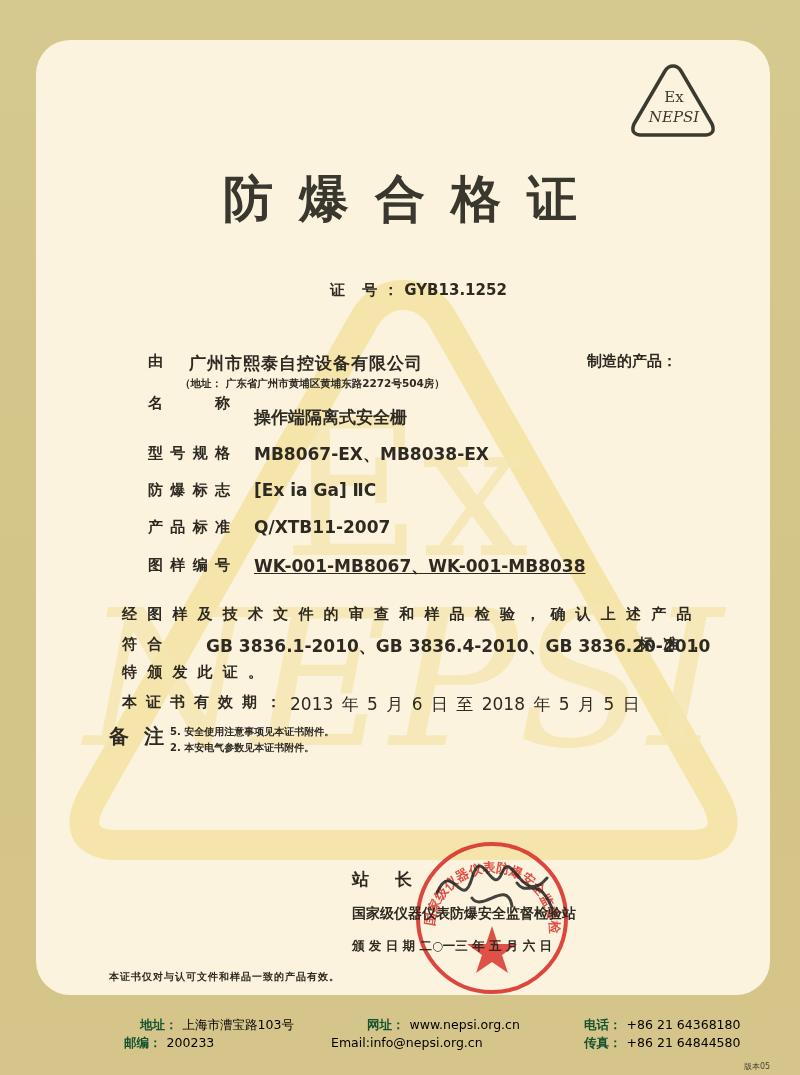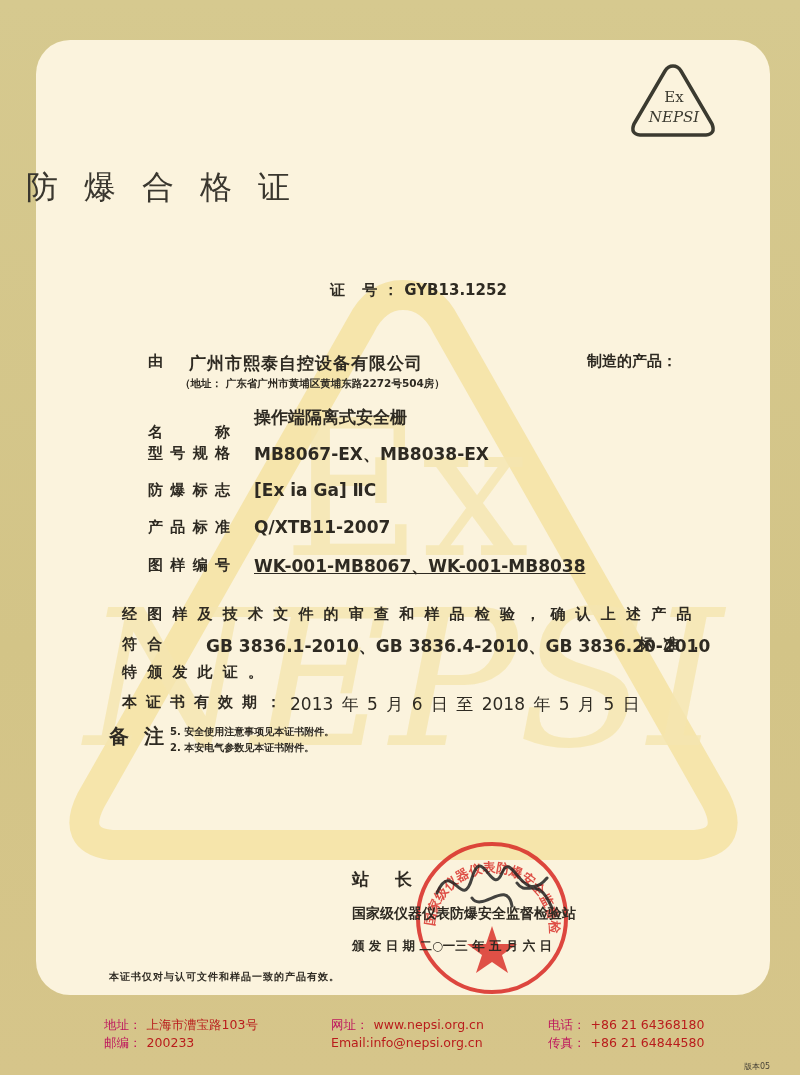--- a/index.html
+++ b/index.html
@@ -22,35 +22,35 @@
   }
   .watermark {
     position: absolute; left: 0; top: 0; width: 734px; height: 955px;
     pointer-events: none;
   }
   .abs { position: absolute; white-space: nowrap; }
   .logo {
     position: absolute; left: 628px; top: 62px; width: 90px; height: 78px;
   }
   .title {
-    left: 0; width: 800px; top: 166px; 
-    font-size: 32px; font-weight: normal; letter-spacing: 26px; color: #3a372f;
+    left: 0; width: 800px; top: 166px; text-align: center;
+    font-size: 50px; font-weight: bold; letter-spacing: 26px; color: #3a372f;
     padding-left: 26px; box-sizing: border-box;
   }
   .certno { left: 330px; top: 281px; font-size: 15px; font-weight: bold; }
   .certno .lbl { letter-spacing: 6px; }
   .row-label { font-size: 15px; font-weight: bold; }
   .row-value { font-size: 17px; font-weight: bold; }
   .spread { display: inline-block; width: 82px; text-align: justify; text-align-last: justify; }
   .small { font-size: 10.5px; font-weight: bold; }
   .para { font-size: 15px; font-weight: bold; letter-spacing: 10.2px; }
   .notes { font-size: 10px; font-weight: bold; line-height: 16px; }
   .stamp { position: absolute; left: 412px; top: 838px; width: 160px; height: 160px; }
-  .footer-text { font-size: 12.5px; color: #b91c1c; }
-  .footer-lbl { font-size: 12.5px; color: #be185d; font-weight: normal; }
+  .footer-text { font-size: 12.5px; color: #000000; }
+  .footer-lbl { font-size: 12.5px; color: #14532d; font-weight: bold; margin-left: 36px; }
 </style>
 </head>
 <body>
 
 <div class="outer"></div>
 
 <div class="panel">
   <svg class="watermark" viewBox="0 0 734 955">
     <path d="M367 255 Q395 255 410 285 L680 760 Q700 800 660 805 L75 805 Q35 800 55 760 L325 285 Q340 255 367 255 Z" fill="none" stroke="#f5e2a2" stroke-width="30" stroke-linejoin="round" opacity="0.85"></path>
     <text x="370" y="515" text-anchor="middle" font-family="DejaVu Serif, serif" font-size="190" fill="#f5e6b0" opacity="0.8">Ex</text>
@@ -69,21 +69,21 @@
 <div class="abs certno">
   <span class="lbl">证 号：</span><span>GYB13.1252</span>
 </div>
 
 <div class="abs row-label" style="left:148px; top:352px;">由</div>
 <div class="abs row-value" style="left:189px; top:352px; letter-spacing:1px;">广州市熙泰自控设备有限公司</div>
 <div class="abs row-label" style="left:587px; top:352px;">制造的产品：</div>
 <div class="abs small" style="left:180px; top:377px;">（地址：  广东省广州市黄埔区黄埔东路2272号504房）</div>
 
 <div>
-  <div class="abs" style="left:148px; top:422px;">
+  <div class="abs" style="left:148px; top:393px;">
     <span class="row-label spread">名称</span>
   </div>
   <div class="abs row-value" style="left:254px; top:406px;">操作端隔离式安全栅</div>
 
   <div class="abs" style="left:148px; top:443px;">
     <span class="row-label spread">型号规格</span>
   </div>
   <div class="abs row-value" style="left:254px; top:443px;">MB8067-EX、MB8038-EX</div>
 
   <div class="abs" style="left:148px; top:480px;">
@@ -133,21 +133,21 @@
 <div class="abs row-label" style="left:352px; top:905px; font-size:14px;">国家级仪器仪表防爆安全监督检验站</div>
 <div class="abs row-label" style="left:352px; top:938px; font-size:12.5px;">颁 发 日 期 二○一三 年 五 月 六  日</div>
 
 <div class="abs small" style="left:109px; top:970px; font-size:10px; letter-spacing:1px;">本证书仅对与认可文件和样品一致的产品有效。</div>
 
 <div>
   <div class="abs" style="left:104px; top:1014px;">
     <span class="footer-lbl">地址：</span>
     <span class="footer-text">上海市漕宝路103号</span>
   </div>
-  <div class="abs" style="left:104px; top:1032px;">
+  <div class="abs" style="left:88px; top:1032px;">
     <span class="footer-lbl">邮编：</span>
     <span class="footer-text">200233</span>
   </div>
   <div class="abs" style="left:331px; top:1014px;">
     <span class="footer-lbl">网址：</span>
     <span class="footer-text">www.nepsi.org.cn</span>
   </div>
   <div class="abs" style="left:331px; top:1032px;">
     <span class="footer-text">Email:</span><span class="footer-text">info@nepsi.org.cn</span>
   </div>

